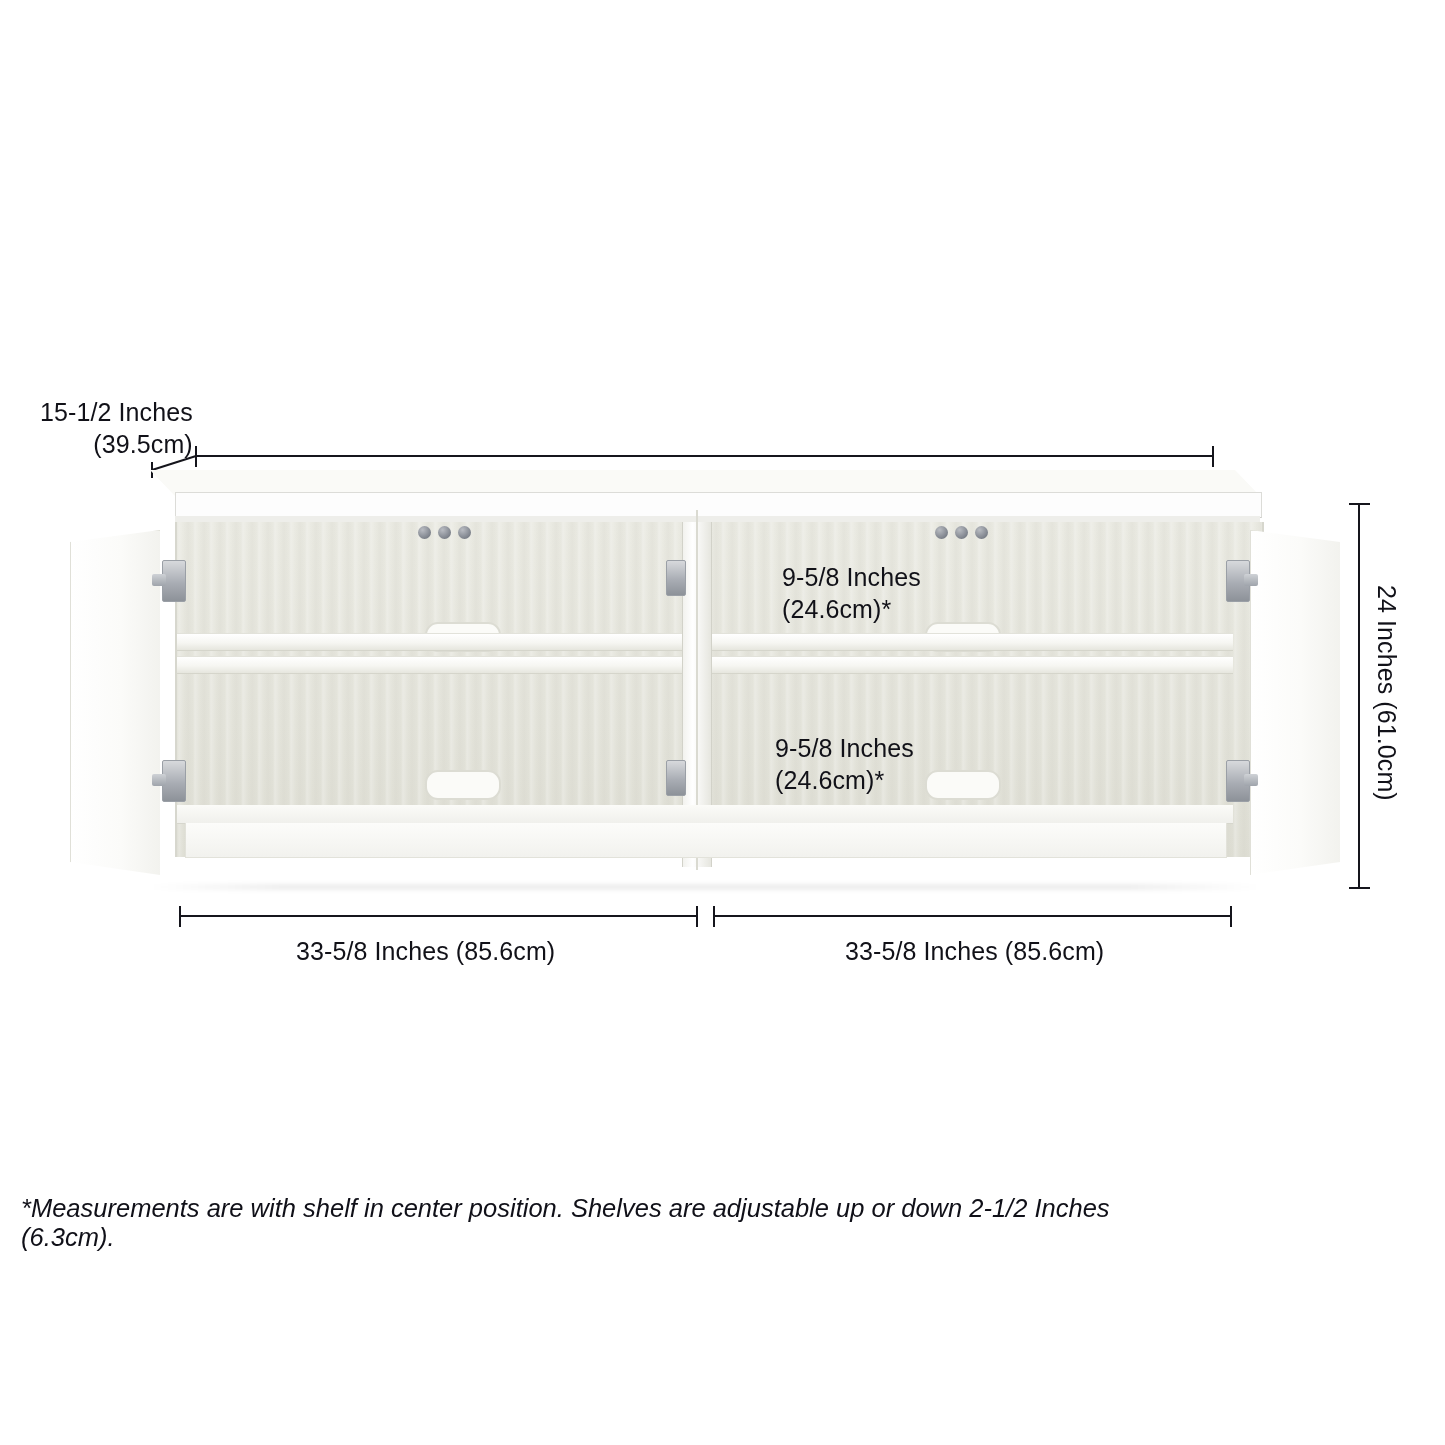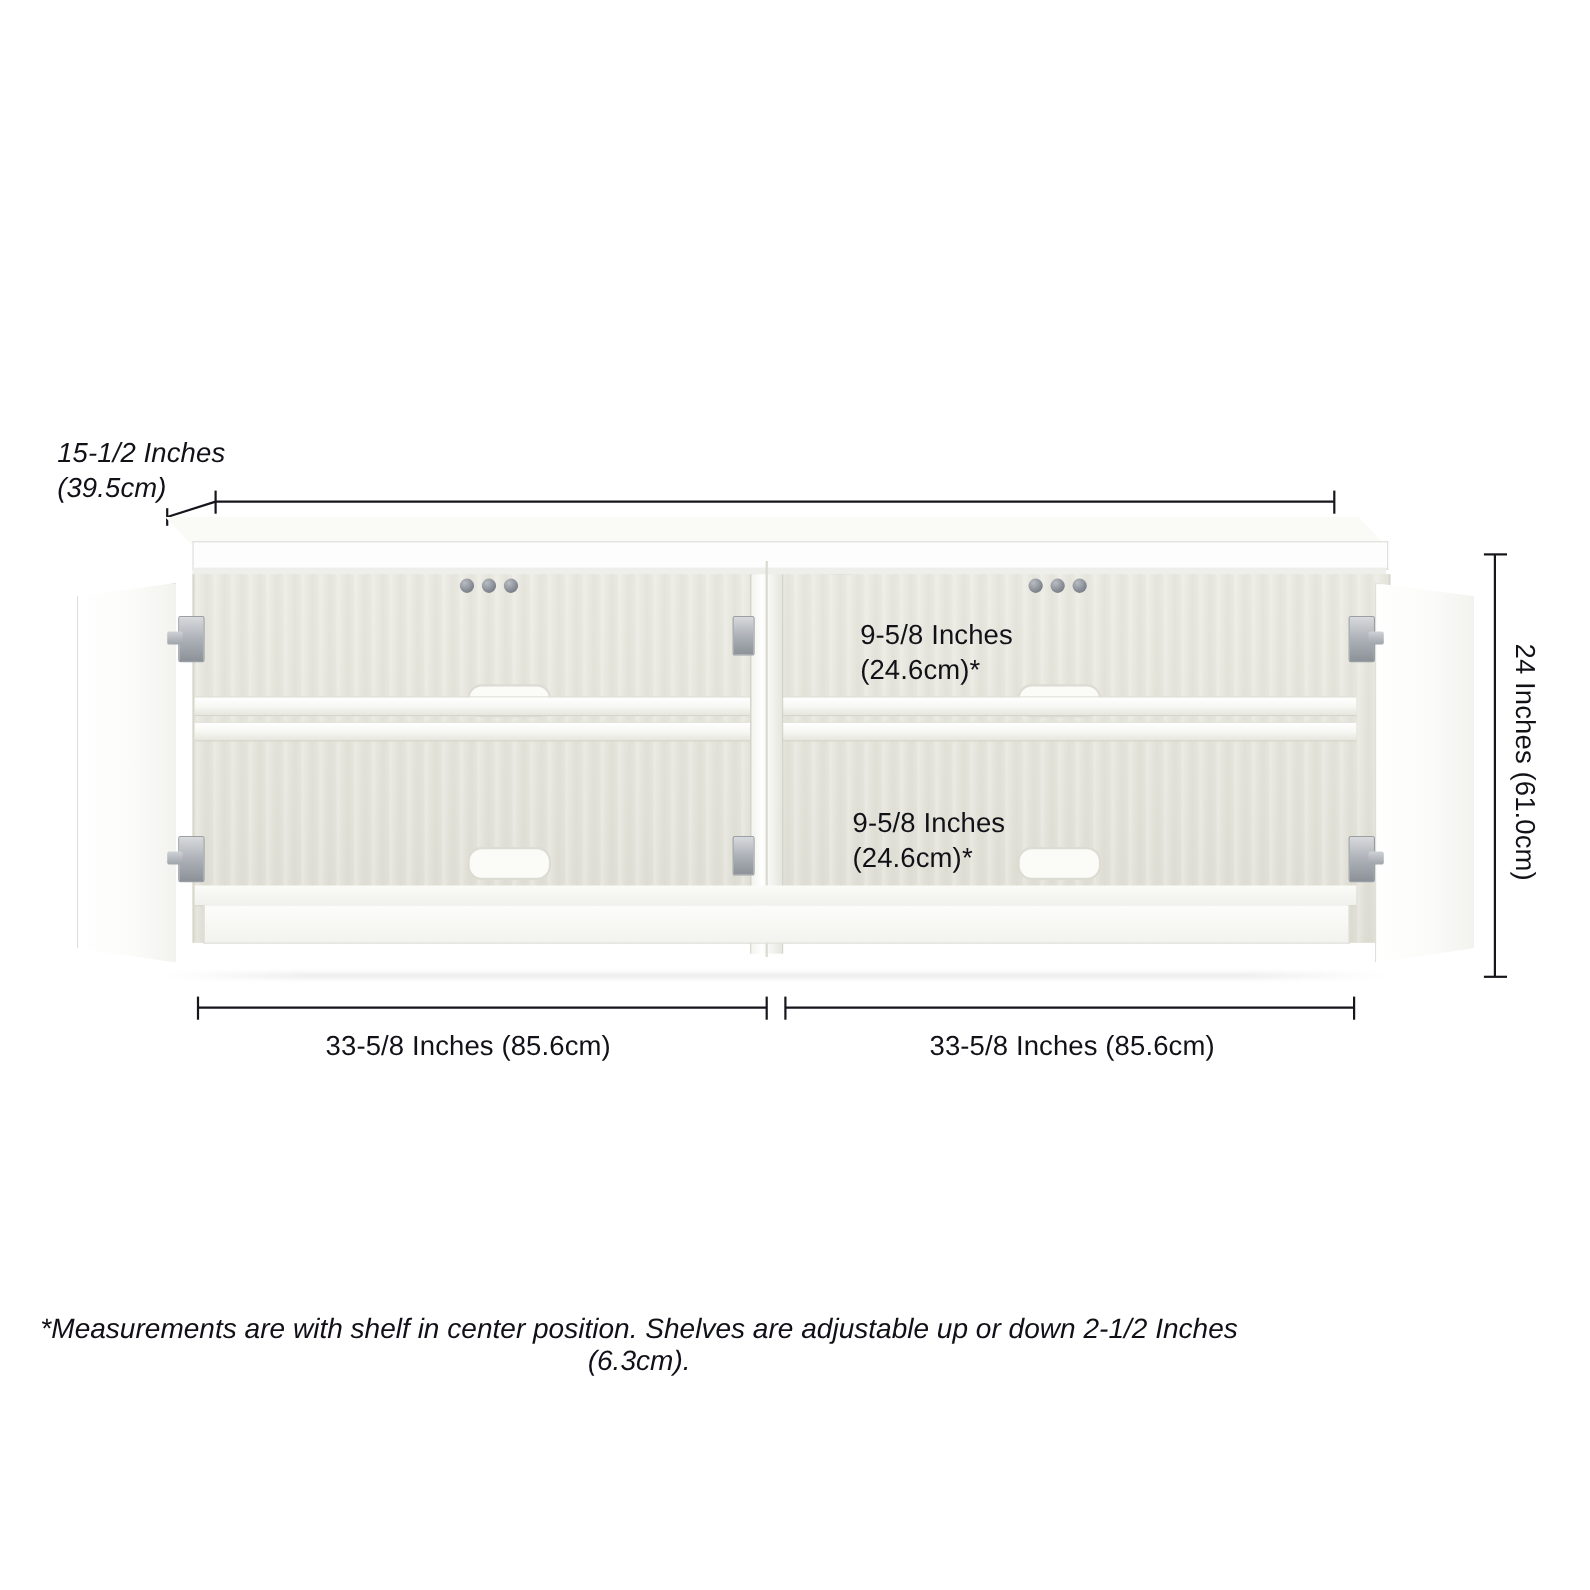--- a/index.html
+++ b/index.html
@@ -25,24 +25,23 @@
   
   .dim-text {
     position: absolute;
     font-size: 25px;
     line-height: 1.28;
     color: #111118;
     white-space: pre;
     letter-spacing: 0.1px;
   }
   .dim-depth {
-    left: 52px;
+    left: 40px;
     top: 396px;
-    text-align: left;
-    font-style: italic;
+    text-align: right;
   }
   .dim-width {
     left: 566px;
     top: 412px;
   }
   .dim-height {
     left: 1370px;
     top: 585px;
     writing-mode: vertical-rl;
     text-orientation: mixed;
@@ -63,24 +62,24 @@
   .dim-bay-right {
     left: 845px;
     top: 935px;
   }
 
   .footnote {
     position: absolute;
     left: 0;
     top: 1194px;
     width: 1162px;
-    text-align: center;
     font-size: 25.5px;
     font-style: italic;
     color: #101018;
+    padding-left: 21px;
   }
 
   
   .unit {
     position: absolute;
     left: 150px;
     top: 470px;
     width: 1110px;
     height: 420px;
   }

